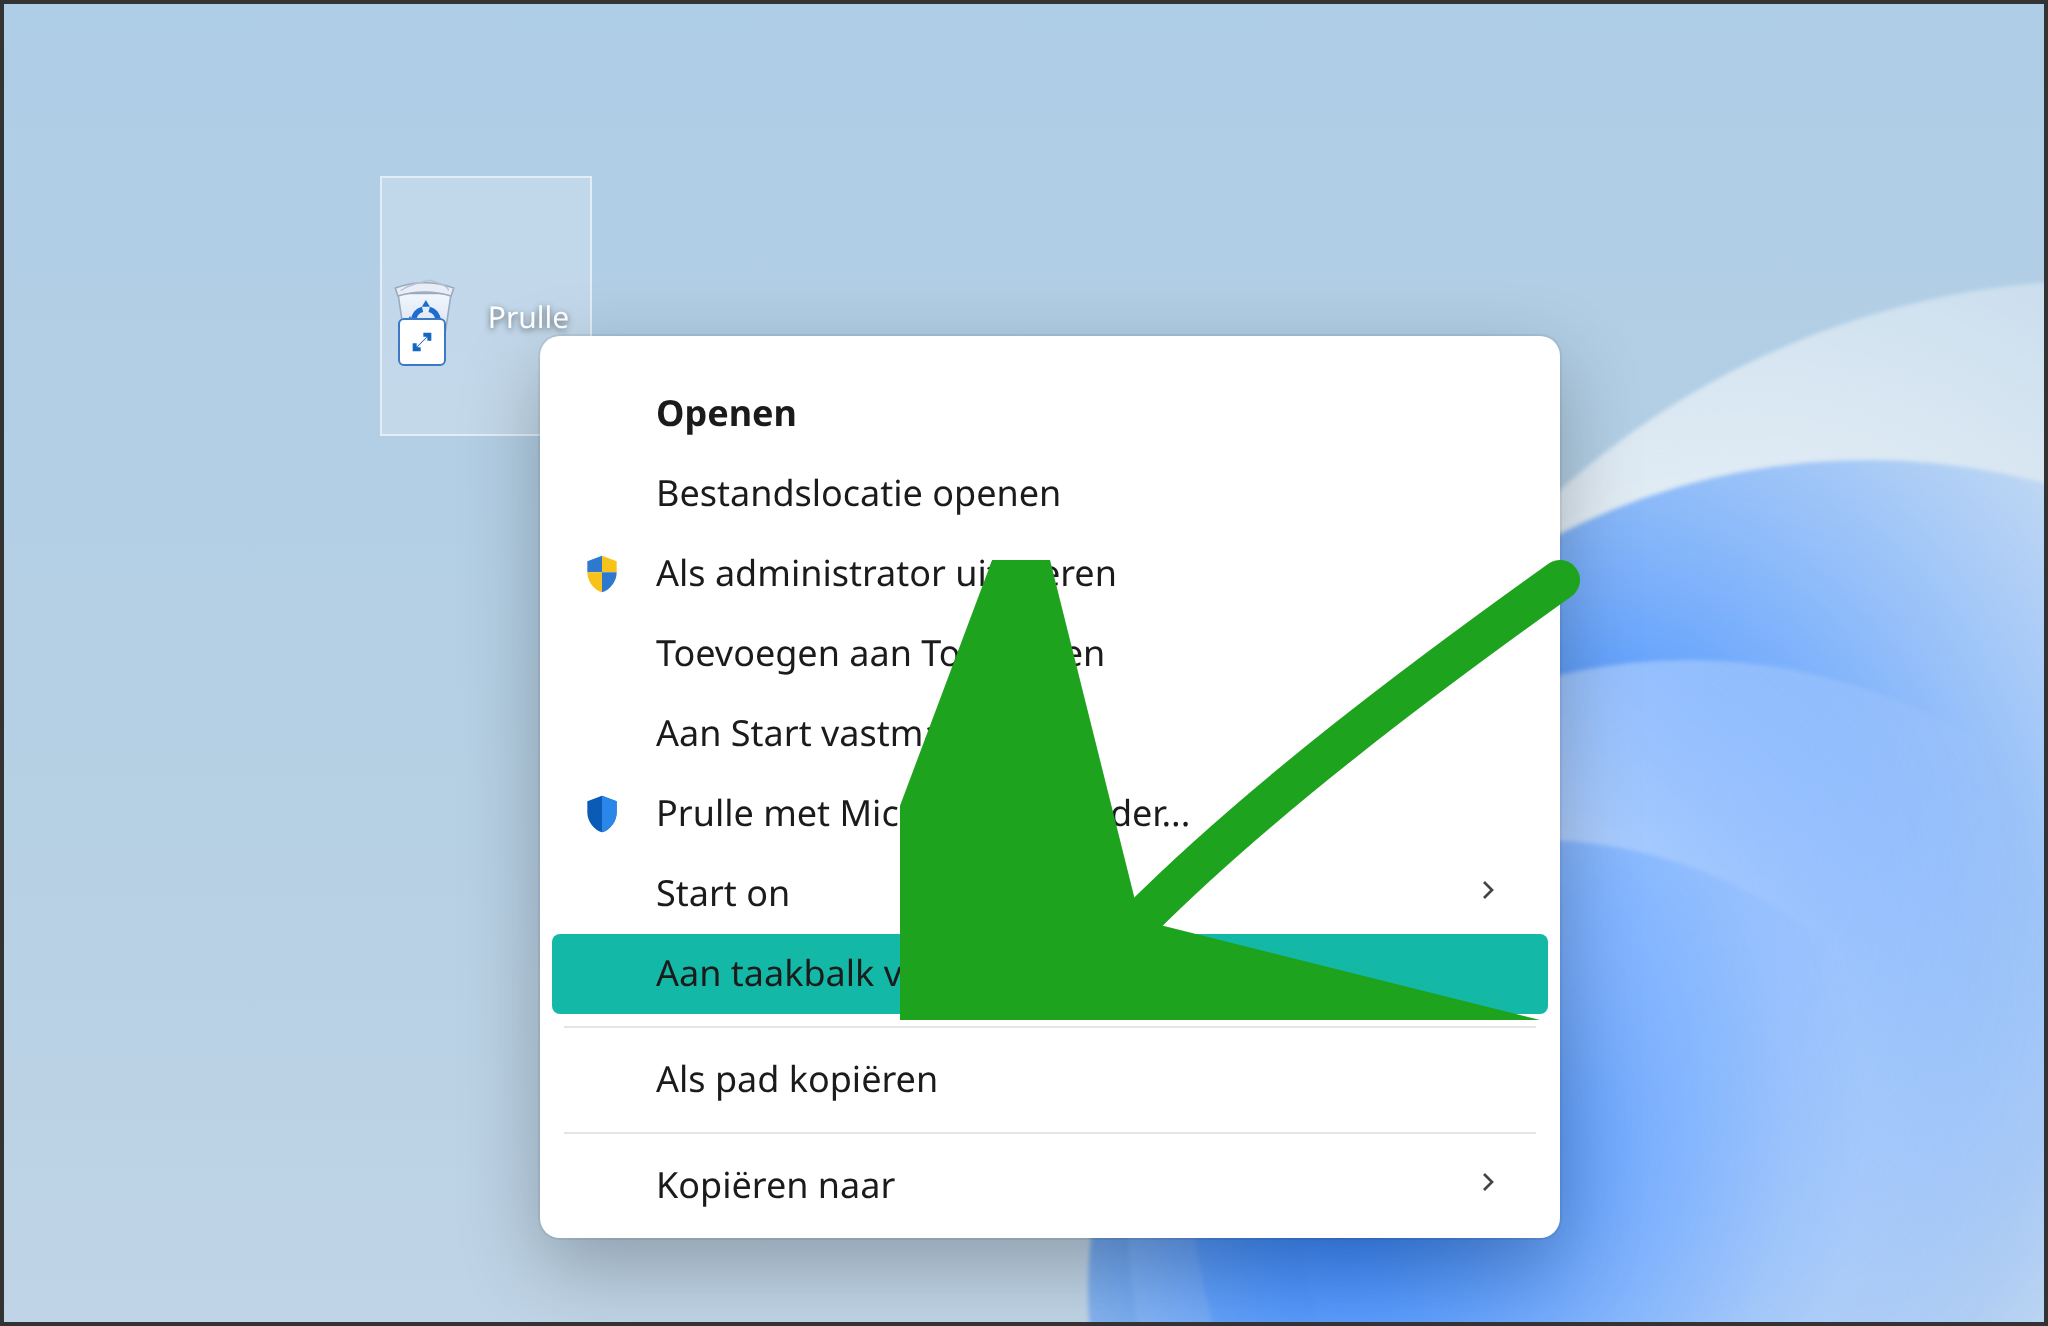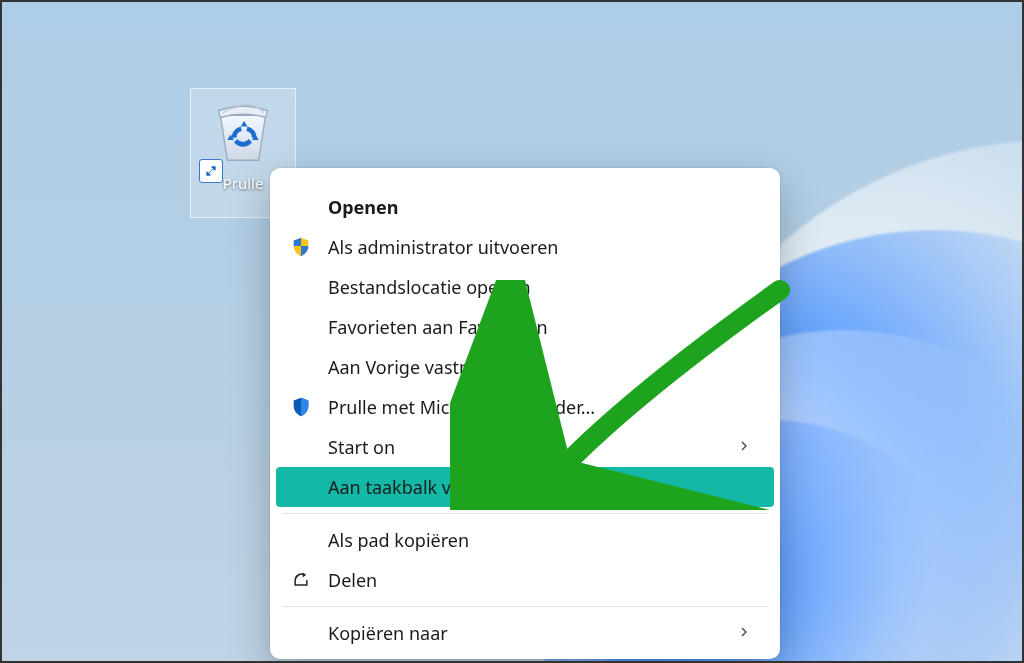--- a/index.html
+++ b/index.html
@@ -45,21 +45,20 @@
   .sw4 { width: 450px; height: 450px; left: 20px; top: 260px; background: radial-gradient(circle at 30% 30%, rgba(0,102,255,.9) 0%, rgba(0,102,255,.08) 50%, rgba(0,0,0,0) 58%); transform: rotate(-4deg); }
 
   
   .icon-tile {
     position: absolute;
     left: 190px;
     top: 88px;
     width: 106px;
     height: 130px;
     display: flex;
-    flex-direction: column;
     align-items: center;
     padding-top: 6px;
     border: 1px solid rgba(255,255,255,.55);
     background: rgba(255,255,255,.22);
     box-sizing: border-box;
   }
   .icon-tile .bin-svg { width: 72px; height: 72px; }
   .shortcut-badge {
     position: absolute;
     left: 8px;
@@ -183,42 +182,42 @@
     <div class="icon-label">Prulle</div>
   </div>
 
   <div class="context-menu">
 
     <div class="menu-item bold">
       <span>Openen</span>
     </div>
 
     <div class="menu-item">
+      <span>Bestandslocatie openen</span>
+    </div>
+
+    <div class="menu-item">
       <span class="leading-icon">
         <svg viewBox="0 0 24 24" width="22" height="22">
           <path d="M12 2 L20 5 V11 C20 16 16.5 20.5 12 22 C7.5 20.5 4 16 4 11 V5 Z" fill="#fff"></path>
           <path d="M12 2 L20 5 V11 L12 11 Z" fill="#f7c21a"></path>
           <path d="M12 2 L4 5 V11 L12 11 Z" fill="#2f78d0"></path>
           <path d="M4 11 V11 C4 16 7.5 20.5 12 22 L12 11 Z" fill="#f7c21a"></path>
           <path d="M20 11 V11 C20 16 16.5 20.5 12 22 L12 11 Z" fill="#2f78d0"></path>
         </svg>
       </span>
       <span>Als administrator uitvoeren</span>
     </div>
 
     <div class="menu-item">
-      <span>Bestandslocatie openen</span>
-    </div>
-
-    <div class="menu-item">
-      <span>Favorieten aan Favorieten</span>
-    </div>
-
-    <div class="menu-item">
-      <span>Aan Vorige vastmaken</span>
+      <span>Toevoegen aan Toevoegen</span>
+    </div>
+
+    <div class="menu-item">
+      <span>Aan Start vastmaken</span>
     </div>
 
     <div class="menu-item">
       <span class="leading-icon">
         <svg viewBox="0 0 24 24" width="22" height="22">
           <path d="M12 2 L20 5 V11 C20 16 16.5 20.5 12 22 C7.5 20.5 4 16 4 11 V5 Z" fill="#0a5bb5"></path>
           <path d="M12 2 L20 5 V11 C20 16 16.5 20.5 12 22 Z" fill="#2a86e8"></path>
         </svg>
       </span>
       <span>Prulle met Microsoft Defender...</span>
@@ -236,30 +235,20 @@
     <div class="menu-item highlight">
       <span>Aan taakbalk vastmaken</span>
     </div>
 
     <div class="menu-sep"></div>
 
     <div class="menu-item">
       <span>Als pad kopiëren</span>
     </div>
 
-    <div class="menu-item">
-      <span class="leading-icon">
-        <svg viewBox="0 0 24 24" width="20" height="20">
-          <path d="M5 12 A8 8 0 0 1 17 6" fill="none" stroke="#222" stroke-width="1.8"></path>
-          <path d="M14 3 L18 6 L14 9 Z" fill="#222"></path>
-          <path d="M5 12 L5 18 L19 18 L19 12" fill="none" stroke="#222" stroke-width="1.8"></path>
-        </svg>
-      </span>
-      <span>Delen</span>
-    </div>
 
 
     <div class="menu-sep"></div>
 
     <div class="menu-item">
       <span>Kopiëren naar</span>
       <span class="chevron">
         <svg viewBox="0 0 24 24" width="16" height="16">
             <path d="M9 6 L15 12 L9 18" fill="none" stroke="#444" stroke-width="2"></path>
           </svg>

